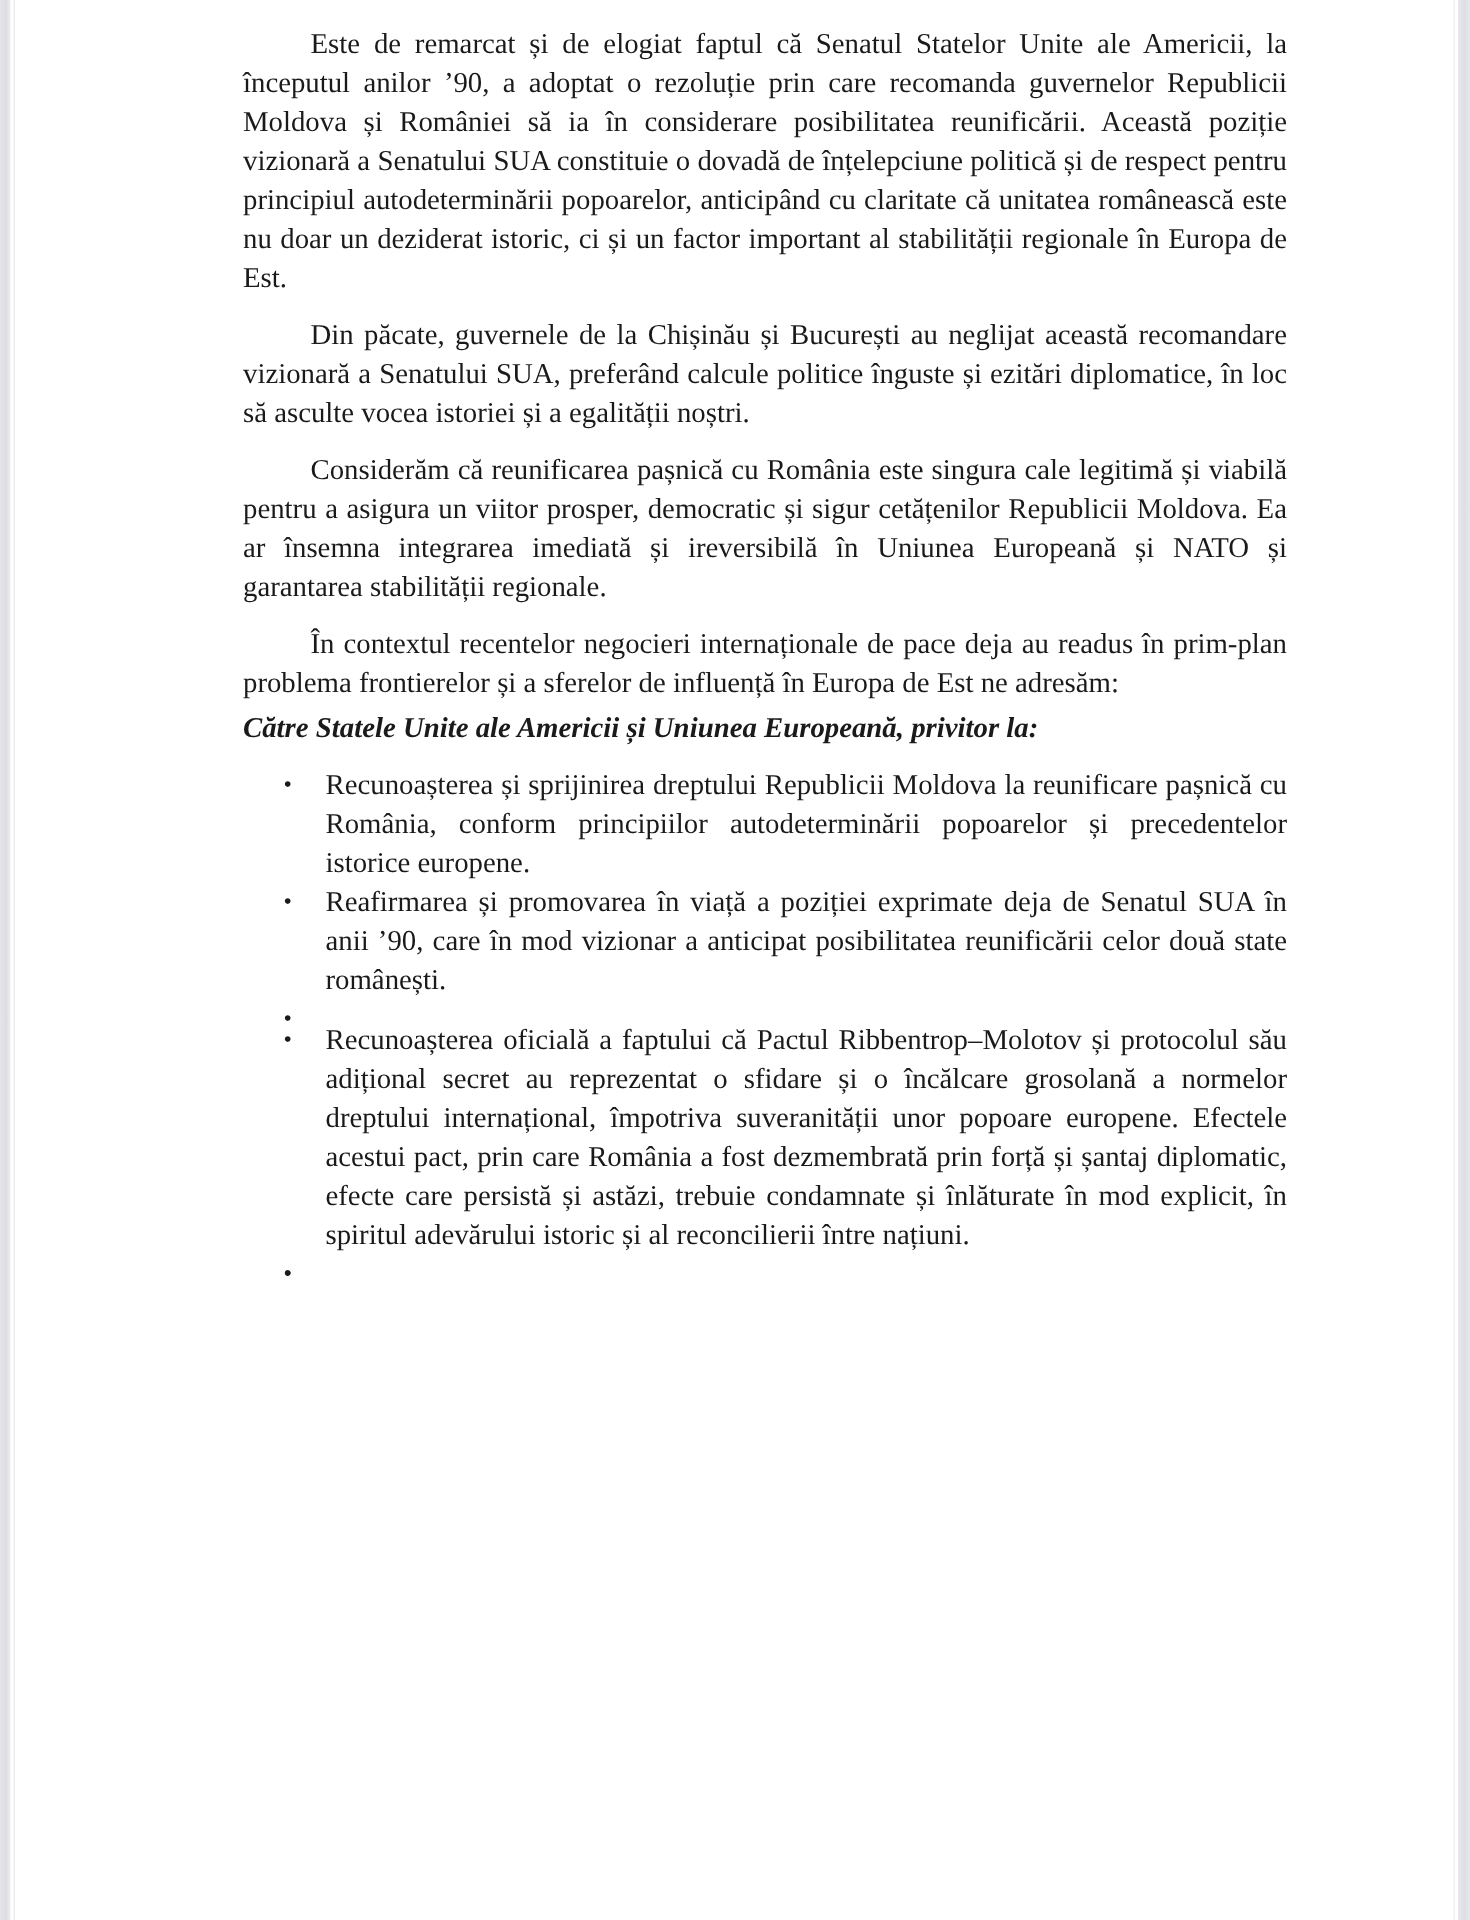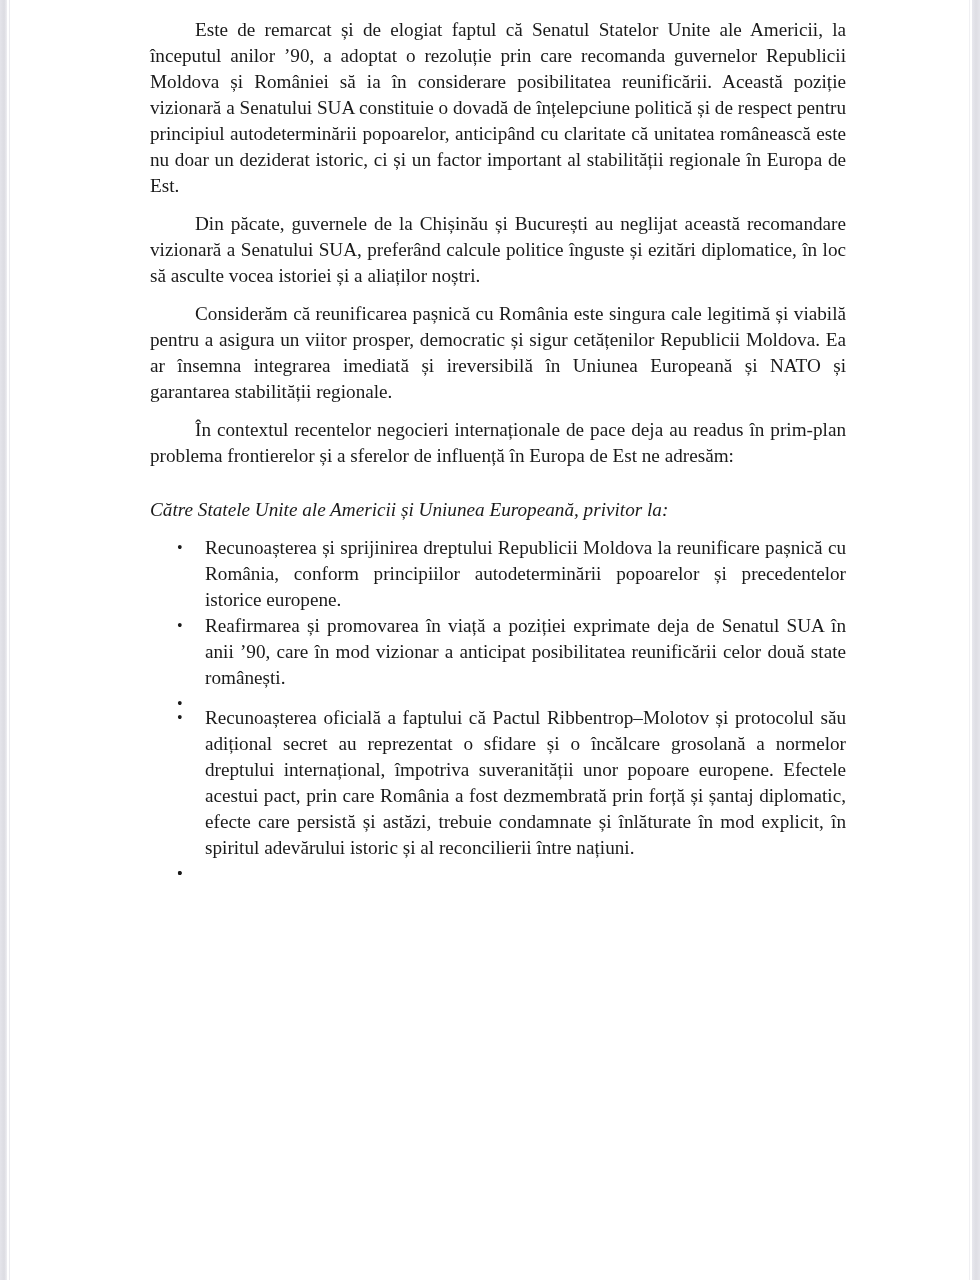--- a/index.html
+++ b/index.html
@@ -26,38 +26,38 @@
     .edge-right {
       position: absolute; right: 0; top: 0; width: 8px; height: 1280px;
       background: linear-gradient(to right, #e8e8ee 0%, #dedee4 50%, #e6e6ec 100%);
     }
     .edge-right-line {
       position: absolute; right: 10px; top: 0; width: 1px; height: 1280px;
       background: #f0f0f3;
     }
     .page {
       position: absolute;
-      left: 150px;
+      left: 162px;
       top: 0;
       width: 696px;
       font-size: 19.2px;
       line-height: 26px;
     }
     p {
       margin: 0;
       text-align: justify;
       text-indent: 45px;
     }
     .p1 { margin-top: 17px; }
     .gap { margin-top: 12px; }
     .heading {
-      font-weight: normal;
+      font-weight: bold;
       font-style: italic;
       text-indent: 0;
-      margin-top: 28px;
+      margin-top: 4px;
     }
     .heading2 {
       font-weight: bold;
       font-style: italic;
       text-indent: 0;
       margin-top: 54px;
     }
     ul {
       list-style: none;
       margin: 12px 0 0 0;
@@ -79,21 +79,21 @@
 </head>
 <body>
 
 <div class="edge-left"></div>
 <div class="edge-left-line"></div>
 <div class="edge-right"></div>
 <div class="edge-right-line"></div>
 
 <div class="page">
   <p class="p1">Este de remarcat și de elogiat faptul că Senatul Statelor Unite ale Americii, la începutul anilor ’90, a adoptat o rezoluție prin care recomanda guvernelor Republicii Moldova și României să ia în considerare posibilitatea reunificării. Această poziție vizionară a Senatului SUA constituie o dovadă de înțelepciune politică și de respect pentru principiul autodeterminării popoarelor, anticipând cu claritate că unitatea românească este nu doar un deziderat istoric, ci și un factor important al stabilității regionale în Europa de Est.</p>
-  <p class="gap">Din păcate, guvernele de la Chișinău și București au neglijat această recomandare vizionară a Senatului SUA, preferând calcule politice înguste și ezitări diplomatice, în loc să asculte vocea istoriei și a aliaților noștri.</p>
+  <p class="gap">Din păcate, guvernele de la Chișinău și București au neglijat această recomandare vizionară a Senatului SUA, preferând calcule politice înguste și ezitări diplomatice, în loc să asculte vocea istoriei și a egalității noștri.</p>
   <p class="gap">Considerăm că reunificarea pașnică cu România este singura cale legitimă și viabilă pentru a asigura un viitor prosper, democratic și sigur cetățenilor Republicii Moldova. Ea ar însemna integrarea imediată și ireversibilă în Uniunea Europeană și NATO și garantarea stabilității regionale.</p>
   <p class="gap">În contextul recentelor negocieri internaționale de pace deja au readus în prim-plan problema frontierelor și a sferelor de influență în Europa de Est ne adresăm:</p>
 
   <p class="heading">Către Statele Unite ale Americii și Uniunea Europeană, privitor la:</p>
   <ul>
     <li>
       <span class="bullet">•</span>
       <span>Recunoașterea și sprijinirea dreptului Republicii Moldova la reunificare pașnică cu România, conform principiilor autodeterminării popoarelor și precedentelor istorice europene.</span>
     </li>
     <li>

